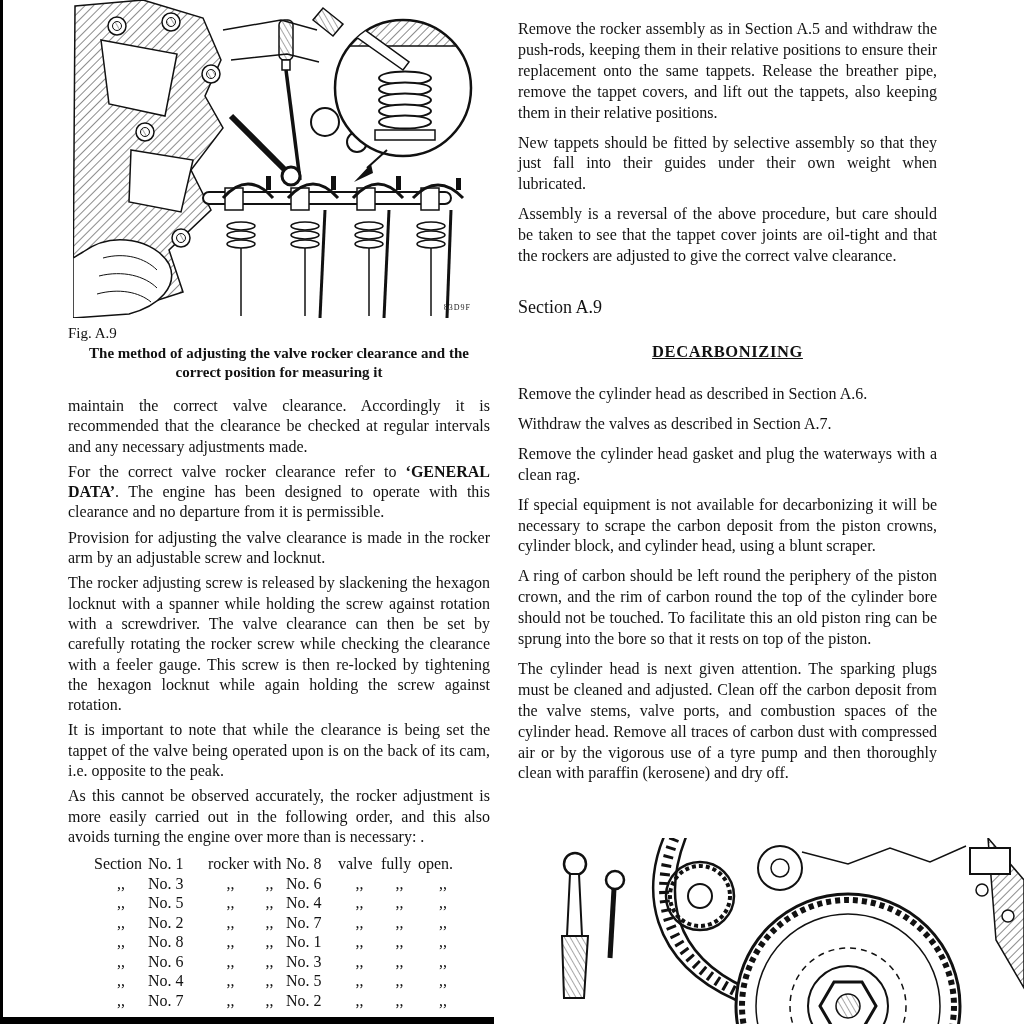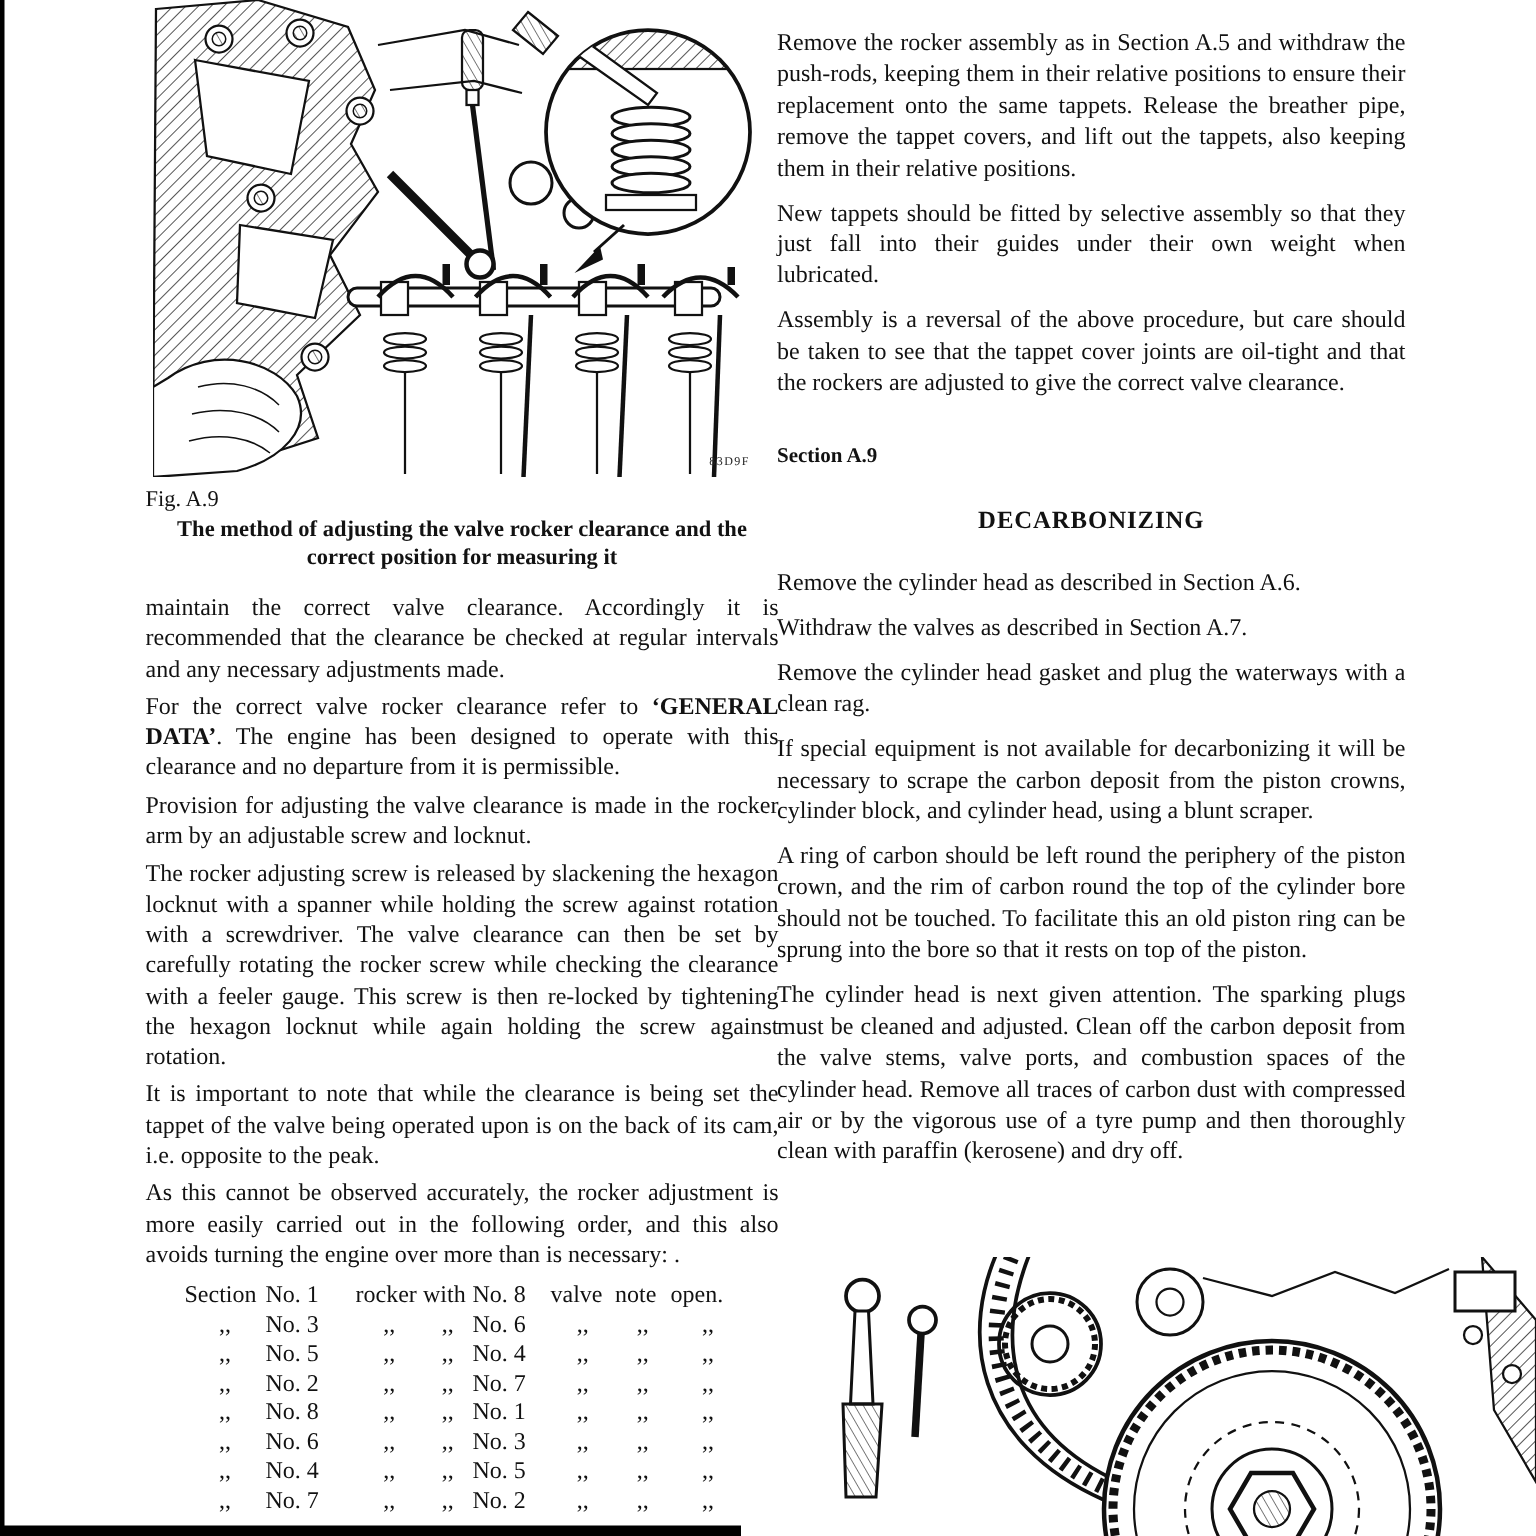--- a/index.html
+++ b/index.html
@@ -1,35 +1,35 @@
 <!DOCTYPE html>
 <html><head>
 <meta charset="utf-8">
 <style>
   html,body{margin:0;padding:0;background:#ffffff;}
   body{width:1024px;height:1024px;font-family:"Liberation Serif", serif;color:#121212;position:relative;overflow:hidden;}
   .page{position:absolute;inset:0;background:#fff;}
   .edge-left{position:absolute;left:0;top:0;width:3px;height:1024px;background:#000;}
   .edge-bottom{position:absolute;left:0;top:1017px;width:494px;height:7px;background:#000;}
 
-  .col-left{position:absolute;left:68px;top:0;width:422px;margin-left:29px;}
+  .col-left{position:absolute;left:68px;top:0;width:422px;}
   .col-right{position:absolute;left:518px;top:0;width:419px;margin-top:12px;}
 
   .para{margin:0 0 5px 0;text-align:justify;font-size:16px;line-height:20.3px;}
   .col-right .para{margin-bottom:9px;line-height:20.9px;}
   .bold{font-weight:bold;}
 
   .figure-a9{width:412px;height:318px;margin:0 auto;position:relative;}
   .engraver-mark{position:absolute;right:14px;bottom:6px;font-size:8px;letter-spacing:1px;color:#222;}
   .fig-label{text-align:left;font-size:15px;line-height:18px;margin-top:6px;}
   .fig-caption{text-align:center;font-size:15px;line-height:19px;width:400px;margin:2px auto 0;font-weight:bold;}
   .body-text{margin-top:14px;}
 
-  .section-heading{font-weight:bold;font-size:14px;margin:30px 0 0 0;}
-  .sub-heading{font-weight:bold;font-size:16.5px;text-align:center;letter-spacing:0.6px;margin:24px 0 22px 0;}
+  .section-heading{font-weight:normal;font-size:18px;margin:30px 0 0 0;}
+  .sub-heading{font-weight:bold;font-size:16.5px;text-align:center;letter-spacing:0.6px;margin:24px 0 22px 0;text-decoration:underline;}
 
   .adj-table{margin-top:8px;padding-left:26px;font-size:16px;}
   .adj-row{display:flex;height:19.5px;align-items:baseline;white-space:pre;}
   .adj-cell{display:inline-block;text-align:center;}
   .adj-cell.num{text-align:left;}
   .adj-cell.hdr{text-align:left;}
   .c0{width:54px}.c1{width:60px}.c2{width:45px}.c3{width:33px}
   .c4{width:52px}.c5{width:43px}.c6{width:37px}.c7{width:50px}
 
   .figure-bottom{position:absolute;left:518px;top:838px;width:506px;height:186px;overflow:hidden;}
@@ -174,21 +174,21 @@
     <div class="body-text">
       <p class="para">maintain the correct valve clearance. Accordingly it is recommended that the clearance be checked at regular intervals and any necessary adjustments made.</p>
       <p class="para"><span>For the correct valve rocker clearance refer to </span><span class="bold">‘GENERAL DATA’</span><span>. The engine has been designed to operate with this clearance and no departure from it is permissible.</span></p>
       <p class="para">Provision for adjusting the valve clearance is made in the rocker arm by an adjustable screw and locknut.</p>
       <p class="para">The rocker adjusting screw is released by slackening the hexagon locknut with a spanner while holding the screw against rotation with a screwdriver. The valve clearance can then be set by carefully rotating the rocker screw while checking the clearance with a feeler gauge. This screw is then re-locked by tightening the hexagon locknut while again holding the screw against rotation.</p>
       <p class="para">It is important to note that while the clearance is being set the tappet of the valve being operated upon is on the back of its cam, i.e. opposite to the peak.</p>
       <p class="para">As this cannot be observed accurately, the rocker adjustment is more easily carried out in the following order, and this also avoids turning the engine over more than is necessary: .</p>
     </div>
 
     <div class="adj-table">
-        <div class="adj-row"><span class="adj-cell c0 hdr">Section</span><span class="adj-cell c1 num hdr">No. 1</span><span class="adj-cell c2 hdr">rocker</span><span class="adj-cell c3 hdr">with</span><span class="adj-cell c4 num hdr">No. 8</span><span class="adj-cell c5 hdr">valve</span><span class="adj-cell c6 hdr">note</span><span class="adj-cell c7 hdr">open.</span></div>
+        <div class="adj-row"><span class="adj-cell c0 hdr">Section</span><span class="adj-cell c1 num hdr">No. 1</span><span class="adj-cell c2 hdr">rocker</span><span class="adj-cell c3 hdr">with</span><span class="adj-cell c4 num hdr">No. 8</span><span class="adj-cell c5 hdr">valve</span><span class="adj-cell c6 hdr">fully</span><span class="adj-cell c7 hdr">open.</span></div>
         <div class="adj-row"><span class="adj-cell c0">,,</span><span class="adj-cell c1 num">No. 3</span><span class="adj-cell c2">,,</span><span class="adj-cell c3">,,</span><span class="adj-cell c4 num">No. 6</span><span class="adj-cell c5">,,</span><span class="adj-cell c6">,,</span><span class="adj-cell c7">,,</span></div>
         <div class="adj-row"><span class="adj-cell c0">,,</span><span class="adj-cell c1 num">No. 5</span><span class="adj-cell c2">,,</span><span class="adj-cell c3">,,</span><span class="adj-cell c4 num">No. 4</span><span class="adj-cell c5">,,</span><span class="adj-cell c6">,,</span><span class="adj-cell c7">,,</span></div>
         <div class="adj-row"><span class="adj-cell c0">,,</span><span class="adj-cell c1 num">No. 2</span><span class="adj-cell c2">,,</span><span class="adj-cell c3">,,</span><span class="adj-cell c4 num">No. 7</span><span class="adj-cell c5">,,</span><span class="adj-cell c6">,,</span><span class="adj-cell c7">,,</span></div>
         <div class="adj-row"><span class="adj-cell c0">,,</span><span class="adj-cell c1 num">No. 8</span><span class="adj-cell c2">,,</span><span class="adj-cell c3">,,</span><span class="adj-cell c4 num">No. 1</span><span class="adj-cell c5">,,</span><span class="adj-cell c6">,,</span><span class="adj-cell c7">,,</span></div>
         <div class="adj-row"><span class="adj-cell c0">,,</span><span class="adj-cell c1 num">No. 6</span><span class="adj-cell c2">,,</span><span class="adj-cell c3">,,</span><span class="adj-cell c4 num">No. 3</span><span class="adj-cell c5">,,</span><span class="adj-cell c6">,,</span><span class="adj-cell c7">,,</span></div>
         <div class="adj-row"><span class="adj-cell c0">,,</span><span class="adj-cell c1 num">No. 4</span><span class="adj-cell c2">,,</span><span class="adj-cell c3">,,</span><span class="adj-cell c4 num">No. 5</span><span class="adj-cell c5">,,</span><span class="adj-cell c6">,,</span><span class="adj-cell c7">,,</span></div>
         <div class="adj-row"><span class="adj-cell c0">,,</span><span class="adj-cell c1 num">No. 7</span><span class="adj-cell c2">,,</span><span class="adj-cell c3">,,</span><span class="adj-cell c4 num">No. 2</span><span class="adj-cell c5">,,</span><span class="adj-cell c6">,,</span><span class="adj-cell c7">,,</span></div>
       </div>
   </div>
 

